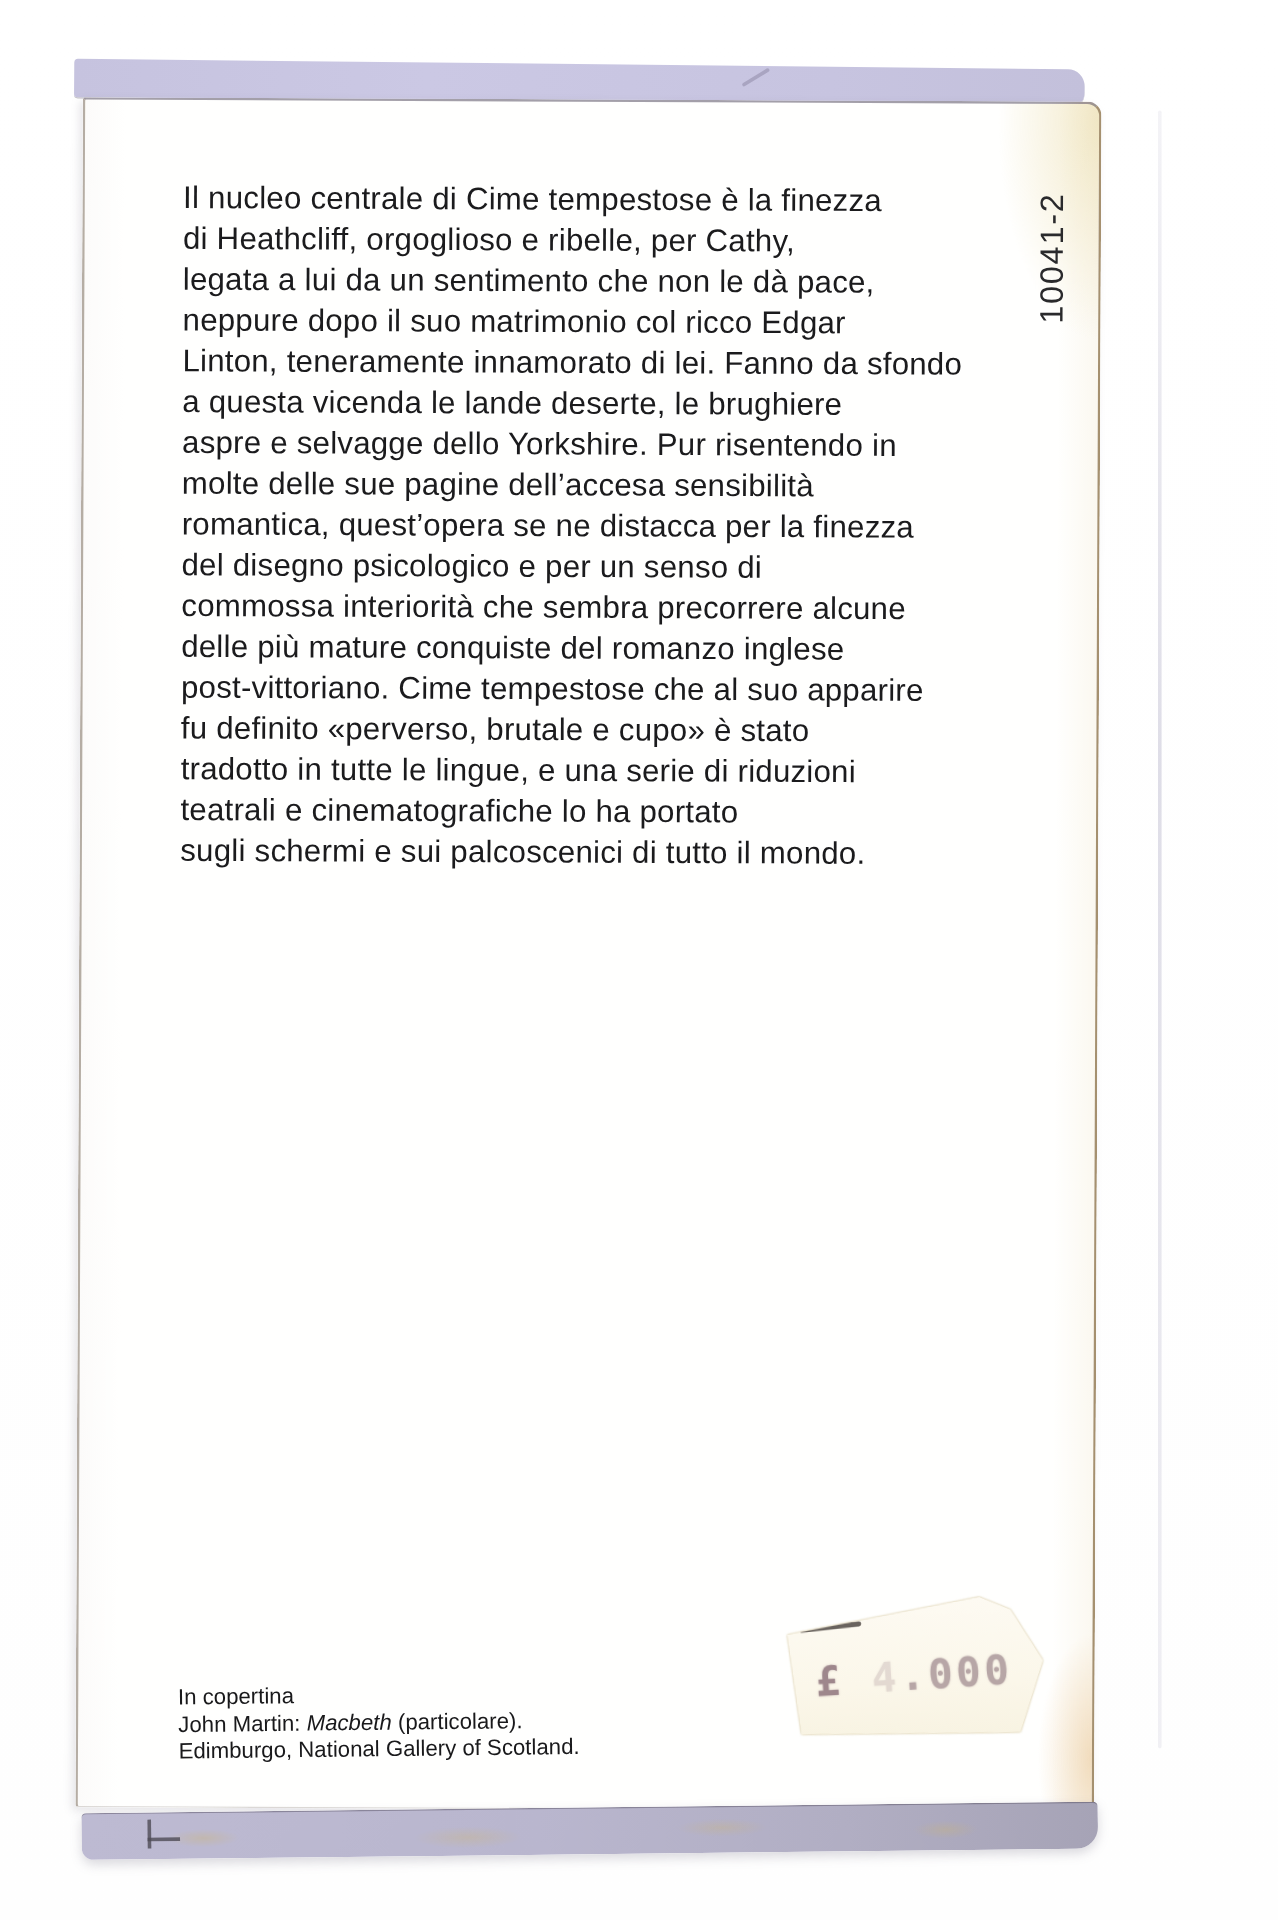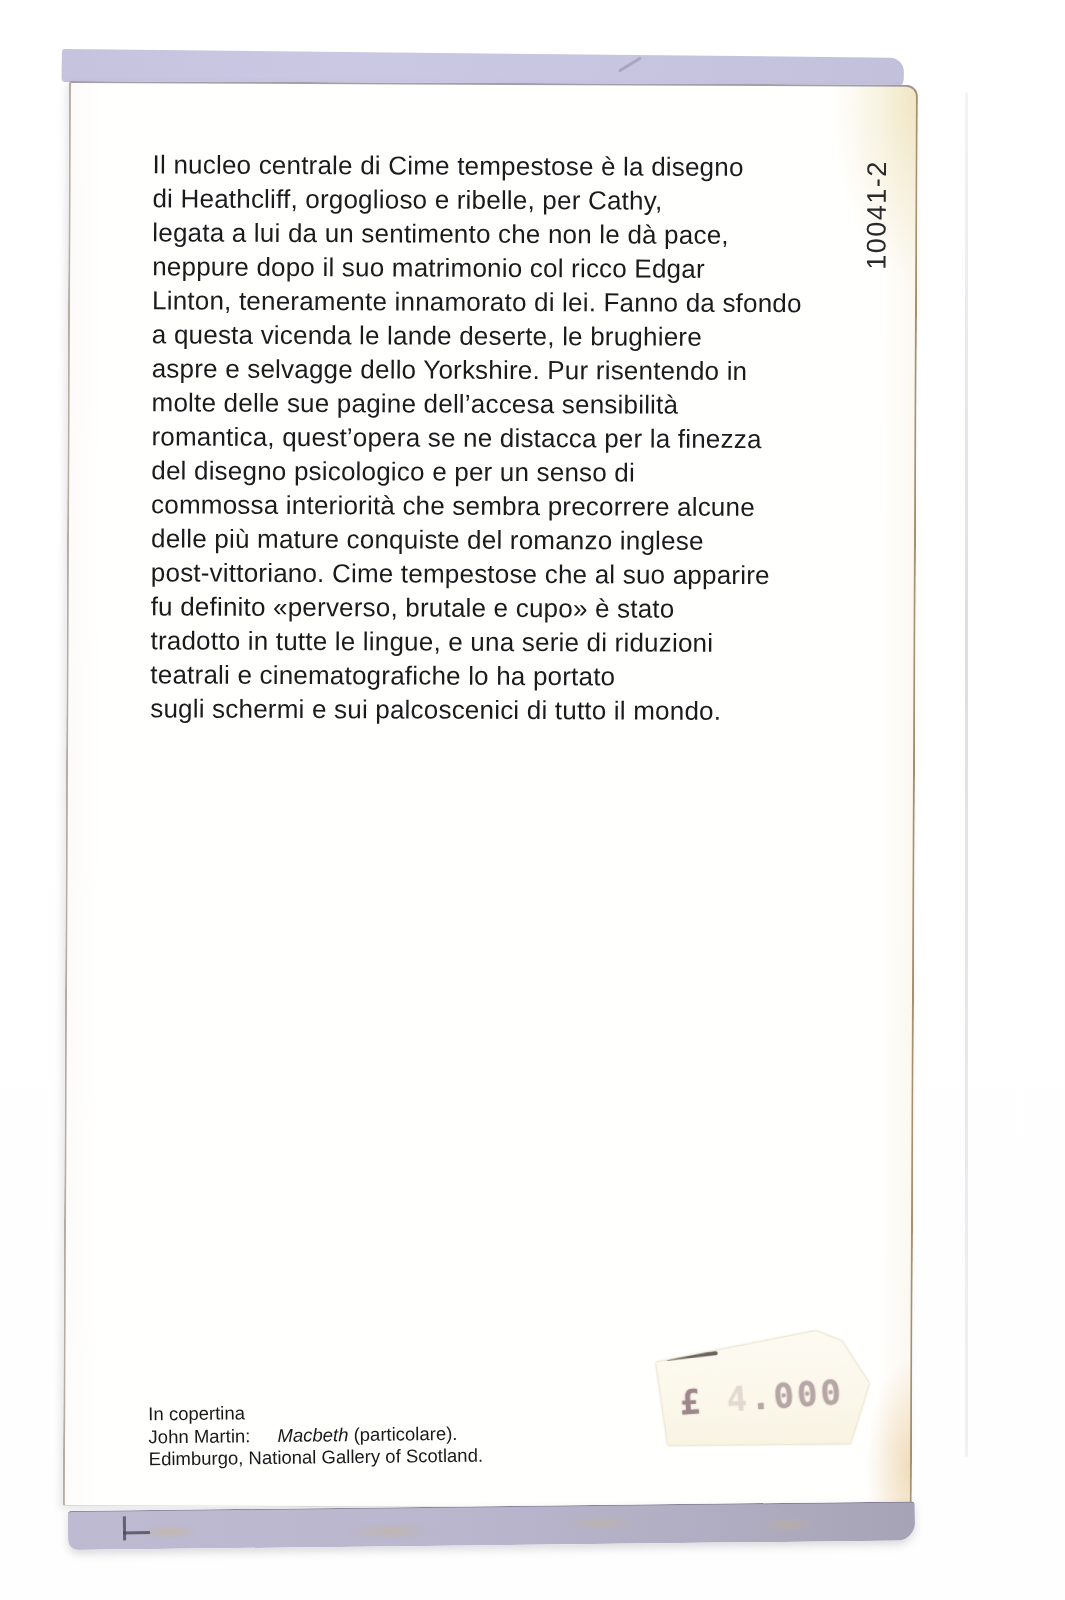--- a/index.html
+++ b/index.html
@@ -48,21 +48,21 @@
     box-shadow:-3px 3px 7px rgba(125,120,140,.18);
   }
   
   .blurb{
     position:absolute;left:82px;top:64px;
     font-size:26px;line-height:34px;color:#1b1b1d;
     letter-spacing:.2px;white-space:nowrap;
   }
   .blurb .line{height:34px;}
   .b{font-weight:normal;}
-  .i{font-style:italic;margin-left:22px;}
+  .i{font-style:italic;}
   
   .spine-code{
     position:absolute;left:807px;top:128px;width:0;height:0;
     display:flex;align-items:center;justify-content:center;
   }
   .spine-code span{
     display:block;transform:rotate(-90deg);
     font-size:27px;letter-spacing:1.5px;color:#2a2a2c;white-space:nowrap;
   }
   
@@ -123,21 +123,21 @@
 
   <div class="right-seam"></div>
 
   <div class="top-edge">
     <div class="top-edge-scratch"></div>
   </div>
 
   <div class="cover">
 
     <div class="blurb" id="blurb">
-        <div class="line"><span>Il nucleo centrale di </span><span class="b">Cime tempestose</span><span> è la disegno</span></div>
+        <div class="line"><span>Il nucleo centrale di </span><span class="b">Cime tempestose</span><span> è la finezza</span></div>
         <div class="line"><span>di Heathcliff, orgoglioso e ribelle, per Cathy,</span></div>
         <div class="line"><span>legata a lui da un sentimento che non le dà pace,</span></div>
         <div class="line"><span>neppure dopo il suo matrimonio col ricco Edgar</span></div>
         <div class="line"><span>Linton, teneramente innamorato di lei. Fanno da sfondo</span></div>
         <div class="line"><span>a questa vicenda le lande deserte, le brughiere</span></div>
         <div class="line"><span>aspre e selvagge dello Yorkshire. Pur risentendo in</span></div>
         <div class="line"><span>molte delle sue pagine dell’accesa sensibilità</span></div>
         <div class="line"><span>romantica, quest’opera se ne distacca per la finezza</span></div>
         <div class="line"><span>del disegno psicologico e per un senso di</span></div>
         <div class="line"><span>commossa interiorità che sembra precorrere alcune</span></div>

